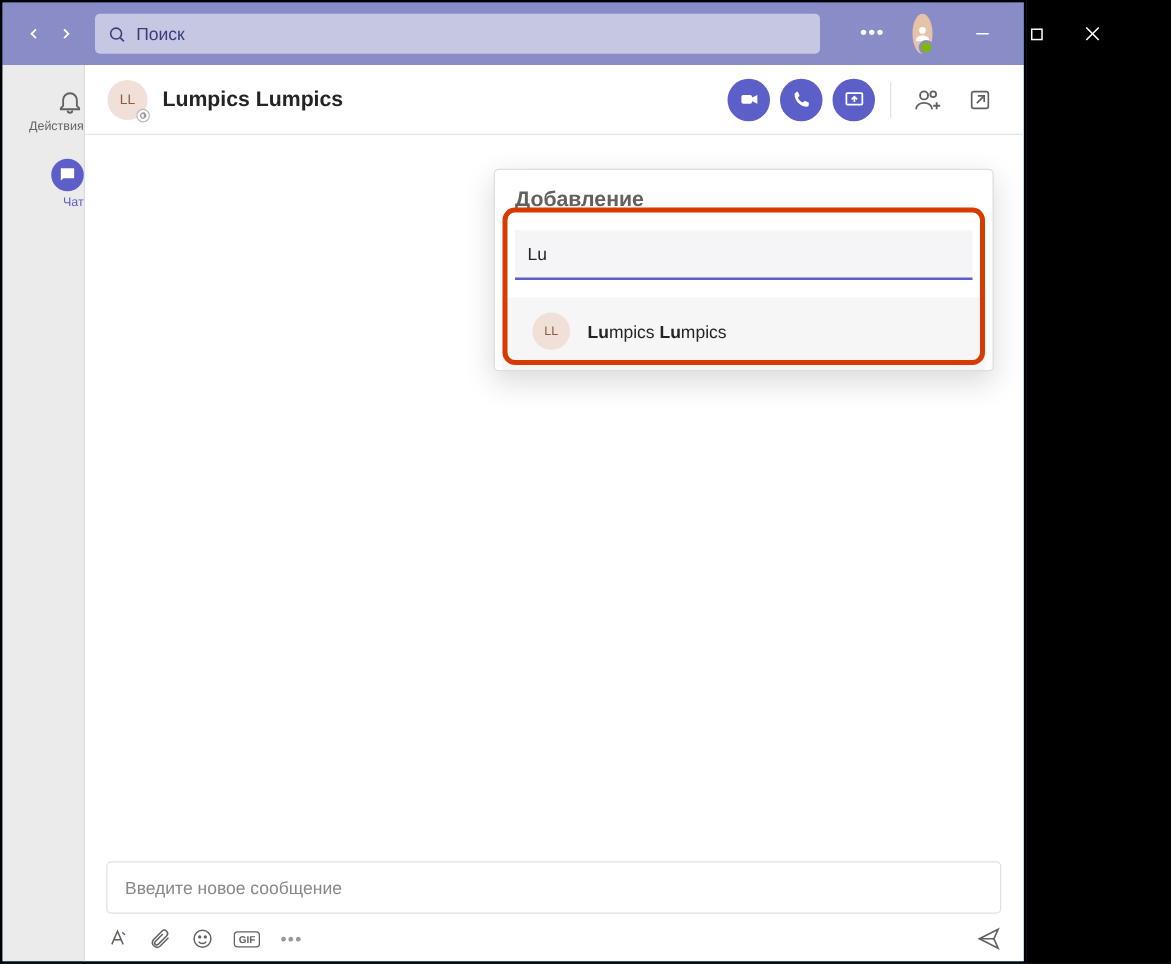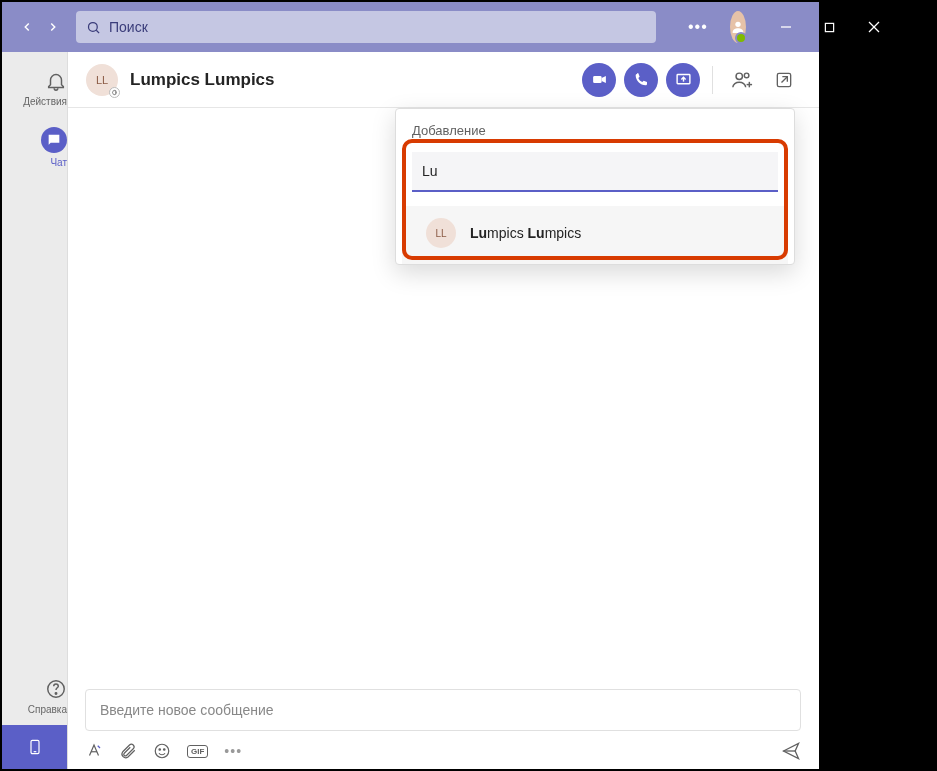--- a/index.html
+++ b/index.html
@@ -29,41 +29,41 @@
 .rail-item.active { color: #5b5fc7; }
 .rail-item.active .ri-icon-bg { background:#5b5fc7; color:#fff;}
 .ri-icon { display:flex; align-items:center; justify-content:center;}
 .ri-icon-bg { width:26px; height:26px; border-radius:50%; display:flex; align-items:center; justify-content:center;}
 .rail-spacer { flex:1; }
 .rail-bottom { width:100%; }
 .rail-bottom .rail-item { padding: 10px 0;}
 .rail-square { width: 100%; height: 44px; background:#5b5fc7; display:flex; align-items:center; justify-content:center; color:#fff;}
 
 
-.main { flex:1; display:flex; flex-direction:column; background:#fff; position:relative; min-width:0;}
+.main { flex:1; display:flex; flex-direction:column; background:#fff; position:relative; min-width:0;gap:27px;}
 
 
 .chat-head { height: 56px; border-bottom: 1px solid #e6e6e6; display:flex; align-items:center; padding: 0 18px; gap:12px; position:relative;}
 .chat-avatar { width:32px; height:32px; border-radius:50%; background:#f0e0d8; display:flex; align-items:center; justify-content:center; font-size:11px; color:#8a5a44; position:relative;}
 .chat-avatar .offline { position:absolute; bottom:-2px; right:-2px; width:11px; height:11px; border-radius:50%; background:#fff; border:1px solid #bbb;}
 .chat-avatar .offline::after{content:""; position:absolute; top:2px; left:2px; right:2px; bottom:2px; border:1.5px solid #999; border-radius:50%; background:transparent; display:block; transform:rotate(45deg);}
 .chat-avatar .offline::before{content:""; position:absolute; top:2px; left:50%; width:1.5px; height:4px; background:#999;}
 .chat-title { font-size:17px; font-weight:700; color:#242424;}
 .head-spacer { flex:1;}
 .head-btns { display:flex; gap:8px; align-items:center;}
 .pill { width:34px; height:34px; border-radius:50%; background:#5b5fc7; display:flex; align-items:center; justify-content:center; color:#fff; cursor:pointer;}
 .head-ic { width:34px; height:34px; display:flex; align-items:center; justify-content:center; color:#616161; cursor:pointer;}
 .vsep { width:1px; height:28px; background:#e0e0e0; margin:0 4px;}
 
 
 .chat-area { flex:1; position:relative;}
 
 
 .popover { position:absolute; top:0; right:24px; width:400px; background:#fff; border:1px solid #ddd; border-radius:4px; box-shadow:0 8px 24px rgba(0,0,0,.15); padding: 14px 0 0 0;}
-.pop-title { font-size:13px; color:#616161; padding: 0 16px 6px 16px;}
+.pop-title { font-size:17px; color:#616161; padding: 0 16px 6px 16px; font-weight: bold;}
 .pop-highlight { position:absolute; top:30px; left:6px; right:6px; bottom:4px; border:4px solid #d83b01; border-radius:10px; pointer-events:none;}
 .pop-field-wrap { margin: 8px 16px 14px 16px; position:relative;}
 .pop-field { width:100%; height:40px; background:#f5f5f7; border:none; border-bottom:2px solid #5b5fc7; padding:0 10px; font-size:14px; outline:none; color:#242424;}
 .pop-row { display:flex; align-items:center; gap:14px; padding:12px 18px 16px 24px; background:#f6f6f6; margin: 0 6px; cursor:pointer;}
 .pop-row .av { width:30px; height:30px; border-radius:50%; background:#f0e0d8; display:flex; align-items:center; justify-content:center; font-size:10px; color:#8a5a44;}
 .pop-row .nm { font-size:14px; color:#242424;}
 .pop-row .nm b { font-weight:700;}
 
 
 .composer { border-top: none; padding: 0 18px 8px 17px; }
@@ -145,40 +145,20 @@
       </div>
       <div class="rail-item active">
         <span class="ri-icon ri-icon-bg">
           <svg width="16" height="16" viewBox="0 0 24 24" fill="#fff">
               <path d="M4 4h16v12H7l-3 3V4z"></path>
             </svg>
         </span>
         <span>Чат</span>
       </div>
       <div class="rail-spacer"></div>
-      <div class="rail-bottom">
-        <div class="rail-item">
-          <span class="ri-icon">
-            <svg width="22" height="22" viewBox="0 0 24 24" fill="none" stroke="#616161" stroke-width="1.6">
-                <circle cx="12" cy="12" r="9"></circle>
-                <path d="M9.5 9a2.5 2.5 0 115 0c0 1.5-2.5 2-2.5 4"></path>
-                <circle cx="12" cy="17" r="0.8" fill="#616161"></circle>
-              </svg>
-          </span>
-          <span>Справка</span>
-        </div>
-        <div class="rail-square">
-          <span>
-            <svg width="16" height="22" viewBox="0 0 24 24" fill="none" stroke="#fff" stroke-width="1.8">
-                <rect x="6" y="2" width="12" height="20" rx="2"></rect>
-                <line x1="10" y1="19" x2="14" y2="19"></line>
-              </svg>
-          </span>
-        </div>
-      </div>
     </div>
 
     <div class="main">
 
       <div class="chat-head">
         <div class="chat-avatar">
           <span>LL</span>
           <span class="offline"></span>
         </div>
         <div class="chat-title">Lumpics Lumpics</div>

